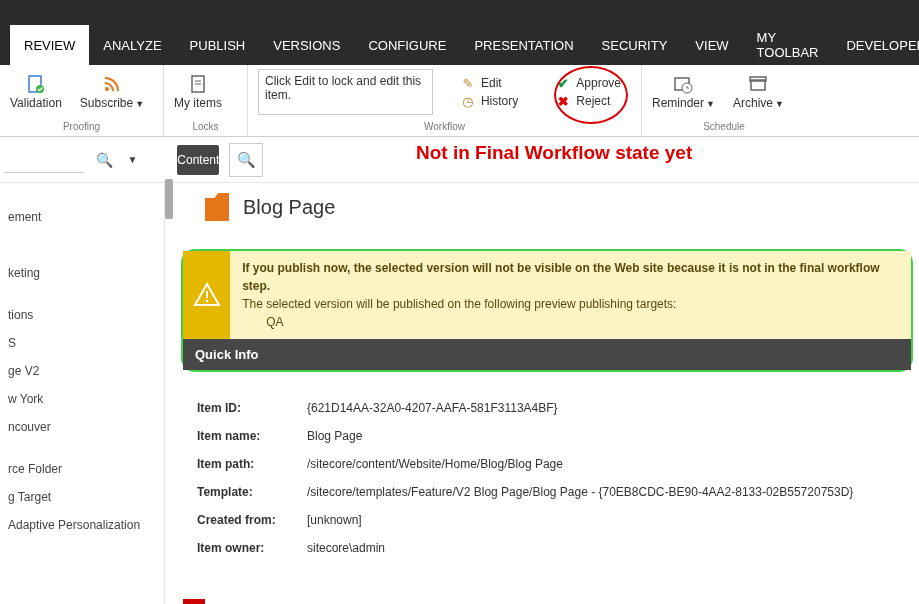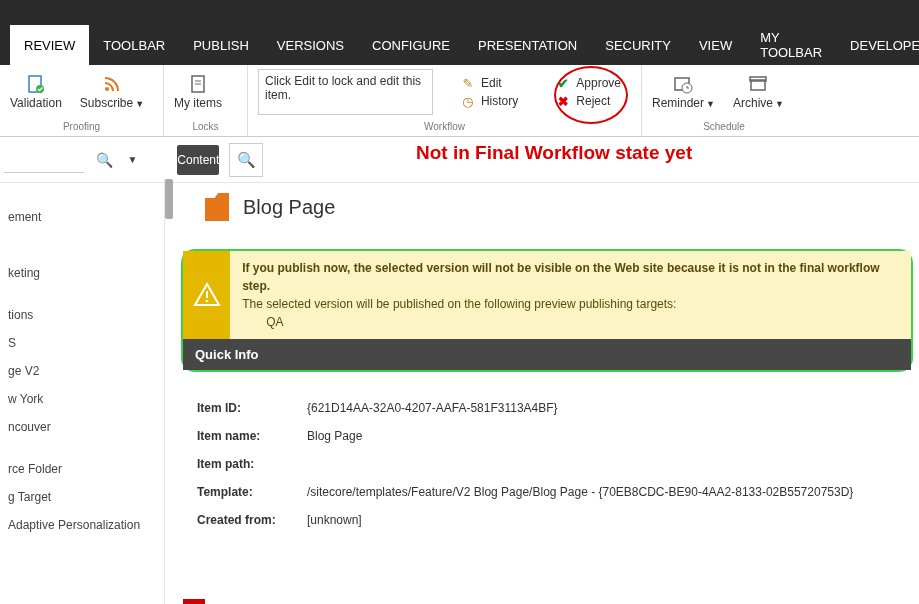--- a/index.html
+++ b/index.html
@@ -50,21 +50,21 @@
 .redstrip { position:absolute; left:183px; bottom:0; width:22px; height:5px; background:#c00; }
 svg { display:block; }
 </style>
 </head>
 <body>
 
 <div class="topbar"></div>
 
 <div class="tabstrip">
   <div class="tab active">REVIEW</div>
-  <div class="tab">TOOLBAR</div>
+  <div class="tab">ANALYZE</div>
   <div class="tab">PUBLISH</div>
   <div class="tab">VERSIONS</div>
   <div class="tab">CONFIGURE</div>
   <div class="tab">PRESENTATION</div>
   <div class="tab">SECURITY</div>
   <div class="tab">VIEW</div>
   <div class="tab">MY TOOLBAR</div>
   <div class="tab">DEVELOPER</div>
 </div>
 
@@ -225,27 +225,32 @@
       <div class="info-row">
           <span class="k">Item ID:</span>
           <span class="v">{621D14AA-32A0-4207-AAFA-581F3113A4BF}</span>
         </div>
       <div class="info-row">
           <span class="k">Item name:</span>
           <span class="v">Blog Page</span>
         </div>
       <div class="info-row">
           <span class="k">Item path:</span>
+          <span class="v">/sitecore/content/Website/Home/Blog/Blog Page</span>
         </div>
       <div class="info-row">
           <span class="k">Template:</span>
           <span class="v">/sitecore/templates/Feature/V2 Blog Page/Blog Page - {70EB8CDC-BE90-4AA2-8133-02B55720753D}</span>
         </div>
       <div class="info-row">
           <span class="k">Created from:</span>
           <span class="v">[unknown]</span>
         </div>
+      <div class="info-row">
+          <span class="k">Item owner:</span>
+          <span class="v">sitecore\admin</span>
+        </div>
     </div>
   </div>
 </div>
 
 <div class="scroll-ind"></div>
 <div class="redstrip"></div>
 
 </body></html>

